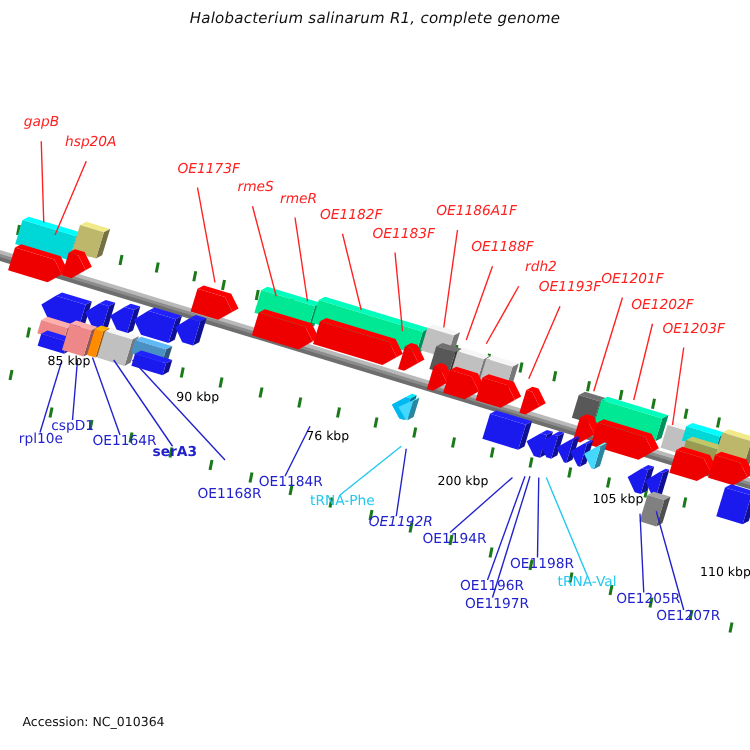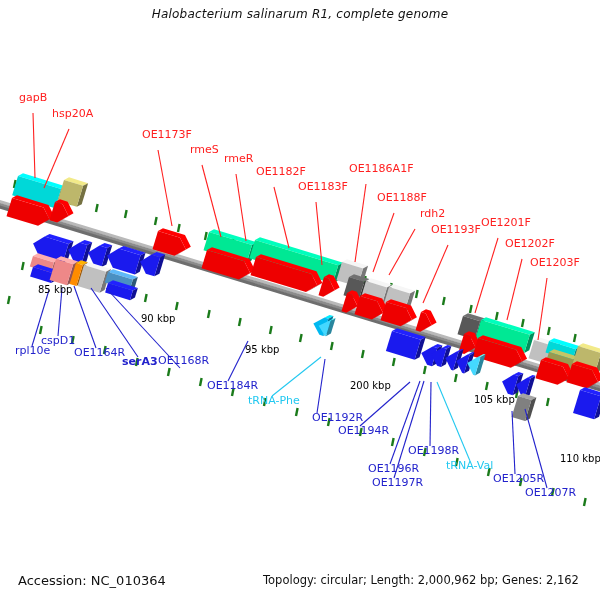--- a/index.html
+++ b/index.html
@@ -23,21 +23,21 @@
     text-align: center;
     font-style: italic;
     font-size: 12px;
     color: #111111;
     letter-spacing: 0.2px;
   }
   #footer-left {
     position: absolute;
     left: 18px;
     top: 573px;
-    font-size: 13px;
+    font-size: 10px;
     color: #111111;
   }
   #footer-right {
     position: absolute;
     left: 263px;
     top: 573px;
     font-size: 11.5px;
     color: #111111;
     white-space: nowrap;
   }
@@ -47,21 +47,21 @@
     top: 0;
     width: 600px;
     height: 600px;
   }
   .lbl {
     position: absolute;
     font-size: 11px;
     white-space: nowrap;
     line-height: 1;
   }
-  .lbl.red   { color: #ff2020; }
+  .lbl.red   { color: #ff2020; font-style: italic; }
   .lbl.blue  { color: #2222cc; }
   .lbl.cyan  { color: #22c8f0; }
   .lbl.tick  { color: #000000; font-size: 10px; }
 </style>
 </head>
 <body>
 
 <div id="canvas">
 
   <div id="title">Halobacterium salinarum R1, complete genome</div>
@@ -441,35 +441,34 @@
       <div class="lbl red" style="left: 377px; top: 192px;">OE1188F</div>
       <div class="lbl red" style="left: 420px; top: 208px;">rdh2</div>
       <div class="lbl red" style="left: 431px; top: 224px;">OE1193F</div>
       <div class="lbl red" style="left: 481px; top: 217px;">OE1201F</div>
       <div class="lbl red" style="left: 505px; top: 238px;">OE1202F</div>
       <div class="lbl red" style="left: 530px; top: 257px;">OE1203F</div>
       <div class="lbl blue" style="left: 15px; top: 345px;">rpl10e</div>
       <div class="lbl blue" style="left: 41px; top: 335px; text-align: center;">cspD1</div>
       <div class="lbl blue" style="left: 74px; top: 347px;">OE1164R</div>
       <div class="lbl blue" style="left: 122px; top: 356px; font-weight: bold;">serA3</div>
-      <div class="lbl blue" style="left: 158px; top: 355px;">OE1168R</div>
+      <div class="lbl blue" style="left: 158px; top: 389px;">OE1168R</div>
       <div class="lbl blue" style="left: 207px; top: 380px;">OE1184R</div>
-      <div class="lbl blue" style="left: 312px; top: 412px;">OE1192R</div>
+      <div class="lbl blue" style="left: 295px; top: 412px; font-style: italic;">OE1192R</div>
       <div class="lbl blue" style="left: 338px; top: 425px;">OE1194R</div>
       <div class="lbl blue" style="left: 368px; top: 463px;">OE1196R</div>
       <div class="lbl blue" style="left: 372px; top: 477px;">OE1197R</div>
       <div class="lbl blue" style="left: 408px; top: 445px;">OE1198R</div>
       <div class="lbl blue" style="left: 493px; top: 473px;">OE1205R</div>
       <div class="lbl blue" style="left: 525px; top: 487px;">OE1207R</div>
       <div class="lbl cyan" style="left: 248px; top: 395px;">tRNA-Phe</div>
       <div class="lbl cyan" style="left: 446px; top: 460px;">tRNA-Val</div>
       <div class="lbl tick" style="left: 38px; top: 285px;">85 kbp</div>
       <div class="lbl tick" style="left: 141px; top: 314px;">90 kbp</div>
-      <div class="lbl tick" style="left: 245px; top: 345px;">95 kbp</div>
+      <div class="lbl tick" style="left: 245px; top: 345px;">76 kbp</div>
       <div class="lbl tick" style="left: 350px; top: 381px;">200 kbp</div>
       <div class="lbl tick" style="left: 455px; top: 395px; padding-left: 19px;">105 kbp</div>
       <div class="lbl tick" style="left: 560px; top: 454px;">110 kbp</div>
     </div>
 
   <div id="footer-left">Accession: NC_010364</div>
-  <div id="footer-right">Topology: circular; Length: 2,000,962 bp; Genes: 2,162</div>
 
 </div>
 
 </body></html>

